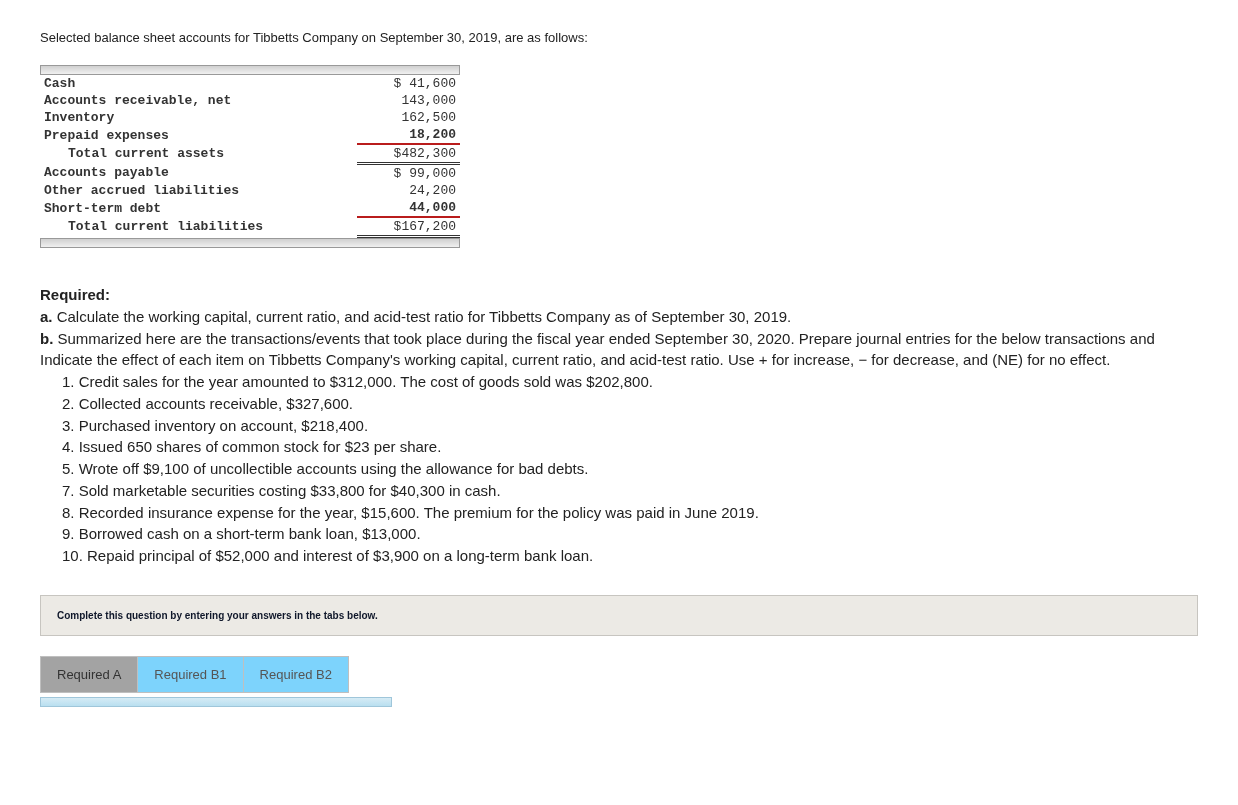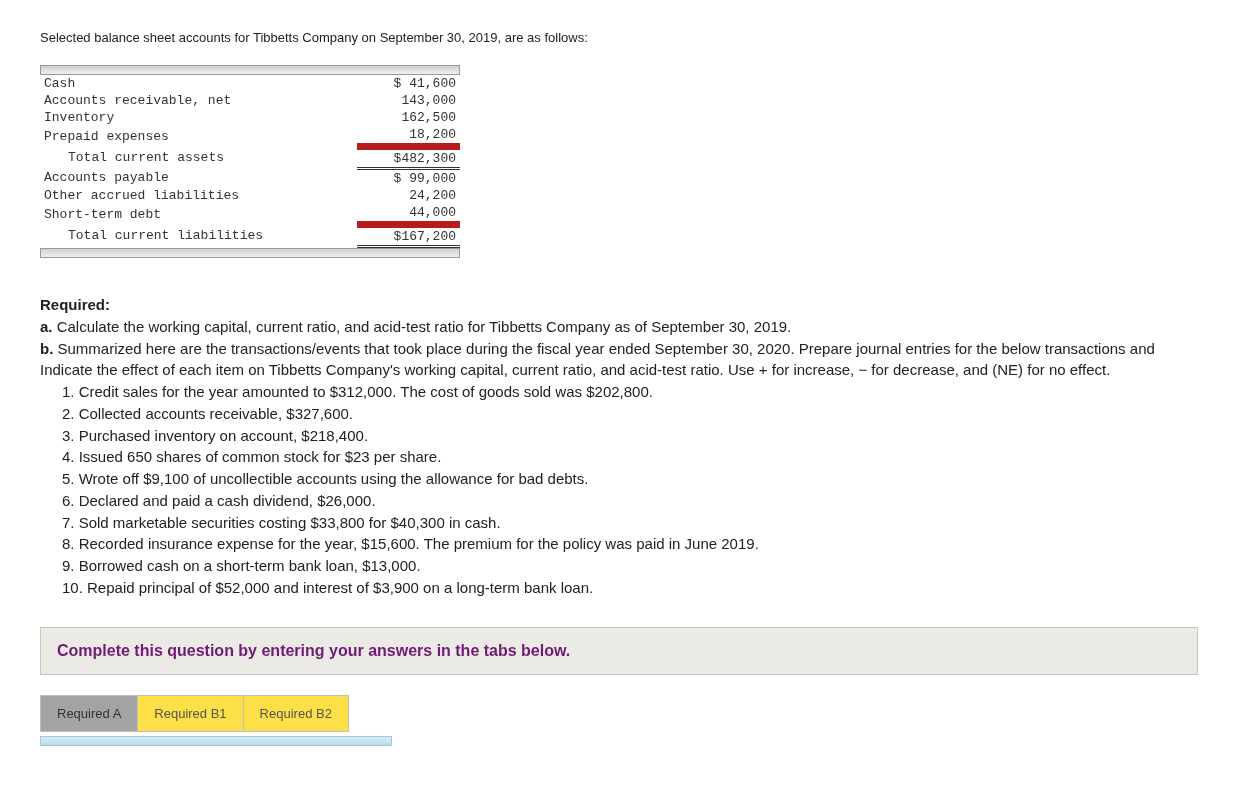--- a/index.html
+++ b/index.html
@@ -30,61 +30,61 @@
       width: 100%;
       border-collapse: collapse;
       font-family: "Courier New", monospace;
       font-size: 13px;
       color: #333;
     }
     .bs-table td {
       padding: 1px 4px;
       white-space: pre;
     }
-    .bs-table td.label { width: 300px; }
+    .bs-table td.label { width: 300px; font-weight: bold; }
     .bs-table td.val {
       text-align: right;
       width: 100px;
     }
     .bs-table td.indent { padding-left: 28px; margin-top: 16px; }
-    .underline { border-bottom: 7px solid #b91c1c; }
+    .underline { border-bottom: 2px solid #b91c1c; font-weight: bold; }
     .dbl-under {
       border-bottom: 3px double #333;
     }
     .required-block {
       margin-top: 36px;
       font-size: 15px;
       color: #222;
       line-height: 1.45;
     }
     .required-block .hdr { font-weight: bold; }
     .req-sub b { font-weight: bold; }
     .instr-box {
       background: #eceae5;
       border: 1px solid #c7c5c0;
       padding: 14px 16px;
       margin-top: 28px;
       font-weight: bold;
-      font-size: 16px;
-      color: #701a75;
+      font-size: 10px;
+      color: #0f172a;
     }
     .tabs {
       display: flex;
       margin-top: 20px;
       margin-bottom: 4px;
     }
     .tab {
       border: 1px solid #bfbfbf;
       padding: 10px 16px;
       font-size: 13px;
       color: #333;
       background: #a3a3a3;
       margin-right: -1px;
     }
-    .tab.inactive { background: #fde047; color: #555;}
+    .tab.inactive { background: #7dd3fc; color: #555;}
     .tabs-underbar {
       height: 8px;
       width: 350px;
       background: linear-gradient(to bottom, #d6ebf5, #b9dff0);
       border: 1px solid #9fc6da;
     }
   </style>
 </head>
 <body>
 
@@ -142,21 +142,20 @@
   </div>
   <div class="req-sub">
     <b>b.</b><span> Summarized here are the transactions/events that took place during the fiscal year ended September 30, 2020. Prepare journal entries for the below transactions and Indicate the effect of each item on Tibbetts Company's working capital, current ratio, and acid-test ratio. Use + for increase, − for decrease, and (NE) for no effect.</span>
   </div>
   <div style="padding-left:22px;" id="req-items">
       <div>1. Credit sales for the year amounted to $312,000. The cost of goods sold was $202,800.</div>
       <div>2. Collected accounts receivable, $327,600.</div>
       <div>3. Purchased inventory on account, $218,400.</div>
       <div>4. Issued 650 shares of common stock for $23 per share.</div>
       <div>5. Wrote off $9,100 of uncollectible accounts using the allowance for bad debts.</div>
-      <div>6. Declared and paid a cash dividend, $26,000.</div>
       <div>7. Sold marketable securities costing $33,800 for $40,300 in cash.</div>
       <div>8. Recorded insurance expense for the year, $15,600. The premium for the policy was paid in June 2019.</div>
       <div>9. Borrowed cash on a short-term bank loan, $13,000.</div>
       <div>10. Repaid principal of $52,000 and interest of $3,900 on a long-term bank loan.</div>
     </div>
 </div>
 
 <div class="instr-box">Complete this question by entering your answers in the tabs below.</div>
 
 <div class="tabs">

